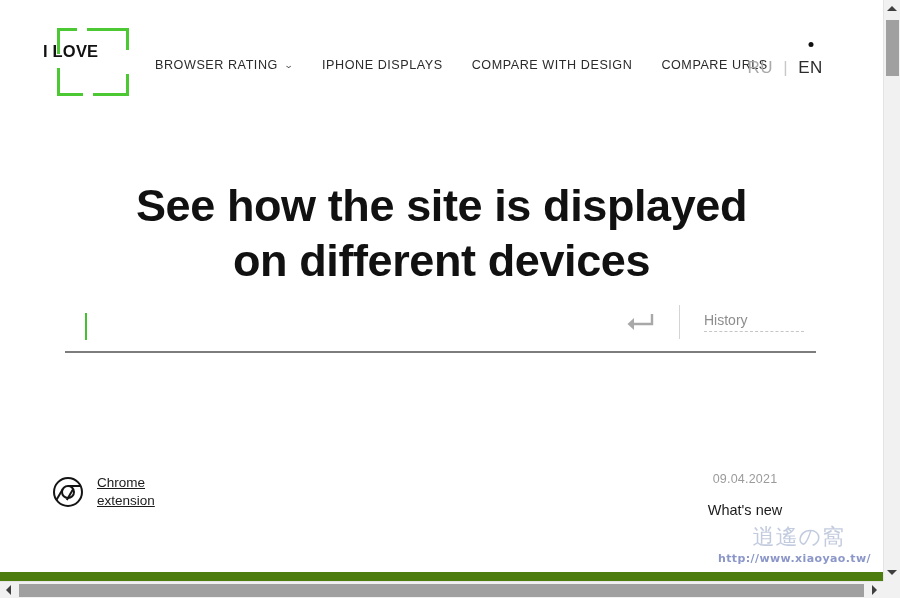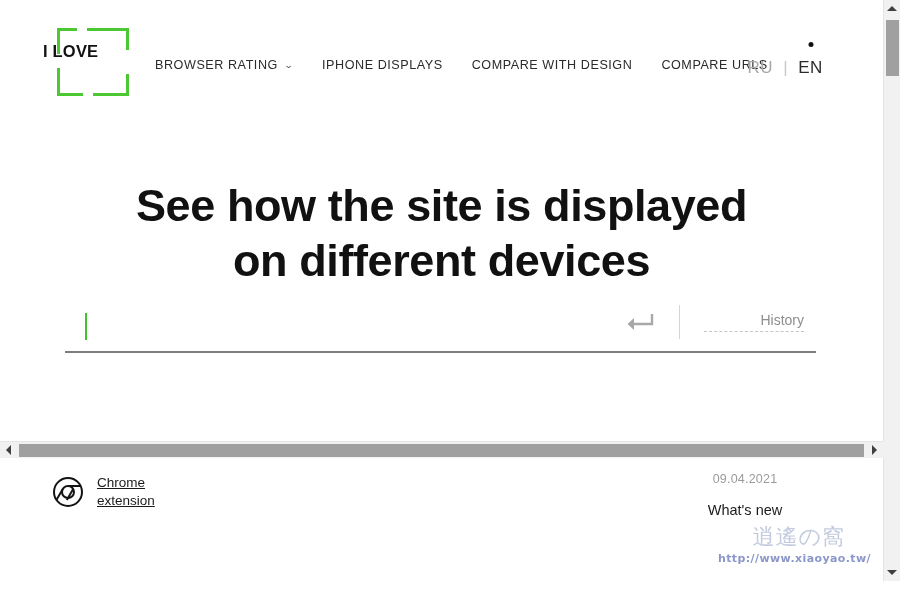--- a/index.html
+++ b/index.html
@@ -11,22 +11,22 @@
     height: 598px;
     overflow: hidden;
     background: #ffffff;
     font-family: "Liberation Sans", sans-serif;
     -webkit-font-smoothing: antialiased;
   }
 
   .viewport {
     position: relative;
     width: 900px;
-    height: 458px;
-    background: #a3a3a3;
+    height: 598px;
+    background: #4d7c0f;
   }
 
   
   .page {
     position: absolute;
     left: 0;
     top: 0;
     width: 883px;
     height: 572px;
     background: #ffffff;
@@ -211,21 +211,21 @@
   .form-divider {
     flex: 0 0 auto;
     width: 1px;
     height: 34px;
     background: #d4d4d4;
     margin: 0 24px 0 8px;
   }
   .history-link {
     flex: 0 0 auto;
     width: 100px;
-    text-align: right;
+    text-align: left;
     font-size: 14px;
     color: #8d8d8d;
     cursor: pointer;
     padding-bottom: 3px;
     border-bottom: 1px dashed #c6c6c6;
     margin-right: 12px;
   }
 
   
   .chrome-ext {

